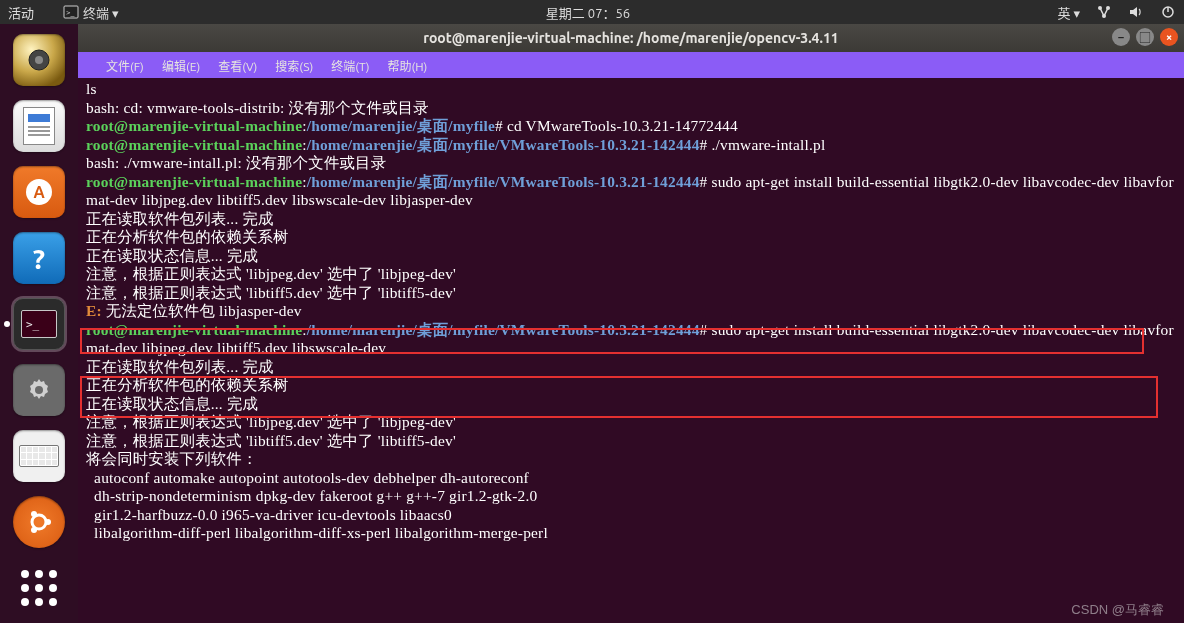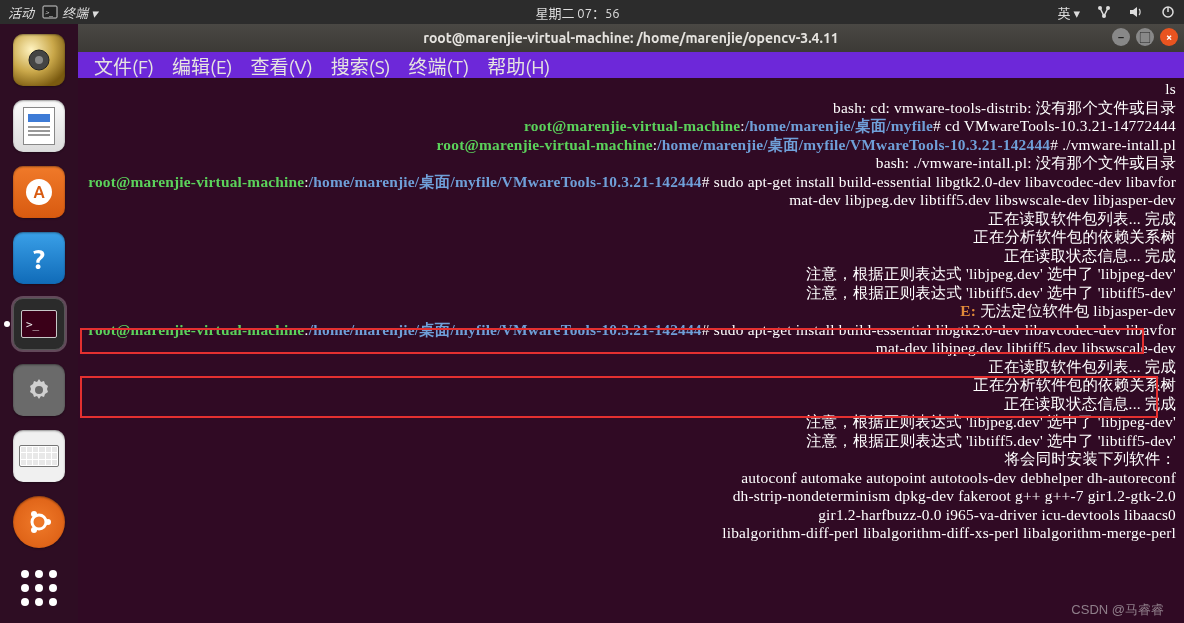--- a/index.html
+++ b/index.html
@@ -15,21 +15,21 @@
   
   .top-panel {
     height: 24px;
     background: #2c2c2c;
     color: #ddd;
     display: flex;
     align-items: center;
     font-size: 13px;
     padding: 0 8px;
   }
-  .top-panel .left { display: flex; gap: 8px; font-style: italic; }
+  .top-panel .left { display: flex; gap: 29px; }
   .top-panel .center { flex: 1; text-align: center; }
   .top-panel .right { display: flex; align-items: center; gap: 16px; }
   .panel-icon { width: 16px; height: 16px; display: inline-flex; align-items: center; justify-content: center; fill: #ddd; }
   .term-menu { display: flex; align-items: center; gap: 4px; }
 
   
   .launcher {
     position: absolute;
     left: 0; top: 24px;
     width: 78px;
@@ -73,41 +73,40 @@
 
   
   .terminal-window {
     position: absolute;
     left: 78px; top: 24px;
     right: 0;
     height: 599px;
     background: #300a24;
     display: flex;
     flex-direction: column;
-    text-align: right;
   }
   .title-bar {
     height: 28px;
     background: linear-gradient(#4a4844,#3c3a36);
     display: flex; align-items: center; justify-content: center;
     color: #e6e4e0; font-size: 14px; font-weight: bold;
     position: relative;
   }
   .window-controls { position:absolute; right:6px; top:4px; display:flex; gap:6px; }
   .wc { width:18px; height:18px; border-radius:50%; display:flex; align-items:center; justify-content:center; font-size:11px; }
   .wc-min { background:#888; color:#222; }
   .wc-max { background:#888; color:#222; }
   .wc-close { background:#e95420; color:#fff; }
 
   .menu-bar {
     height: 26px;
-    background: #6d28d9;
+    background: #8b5cf6;
     display: flex; align-items: center;
-    padding-left: 16px; gap: 18px;
-    color: #e6e4e0; font-size: 19px;
+    padding-left: 28px; gap: 18px;
+    color: #e6e4e0; font-size: 12px;
   }
 
   .terminal-body {
     flex: 1;
     background: #300a24;
     padding: 2px 8px;
     font-family: Liberation Serif, serif;
     font-size: 15.4px;
     line-height: 18.5px;
     color: #ffffff;

